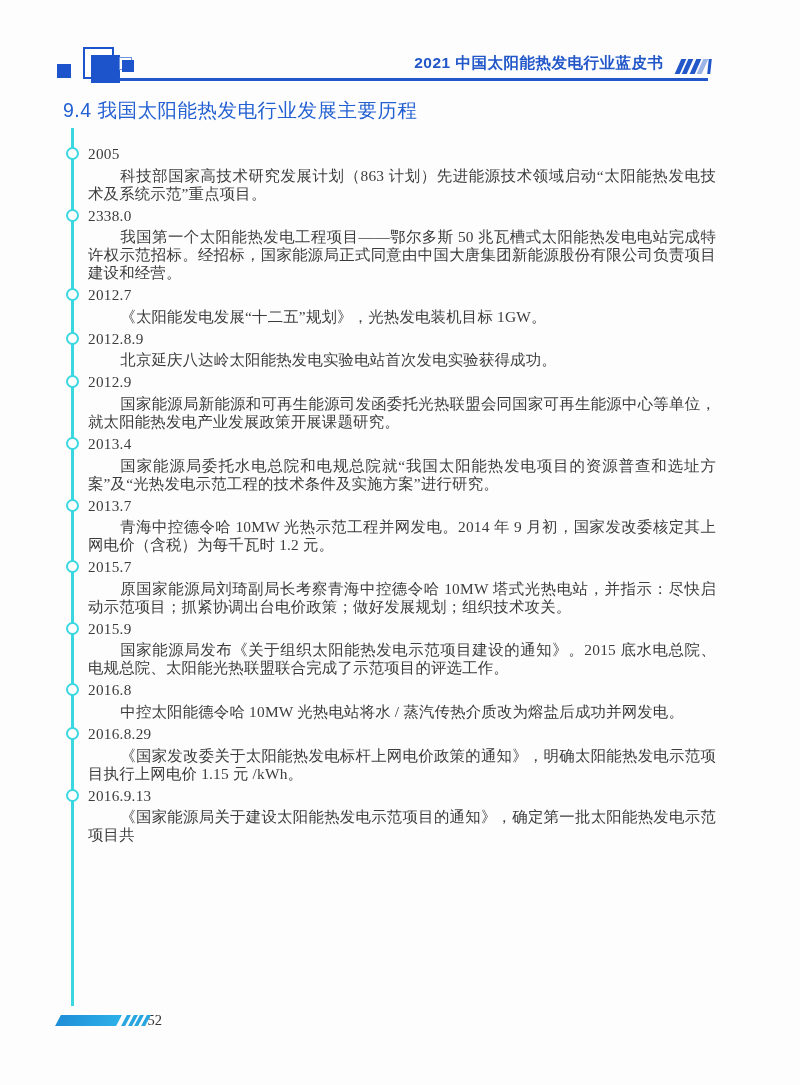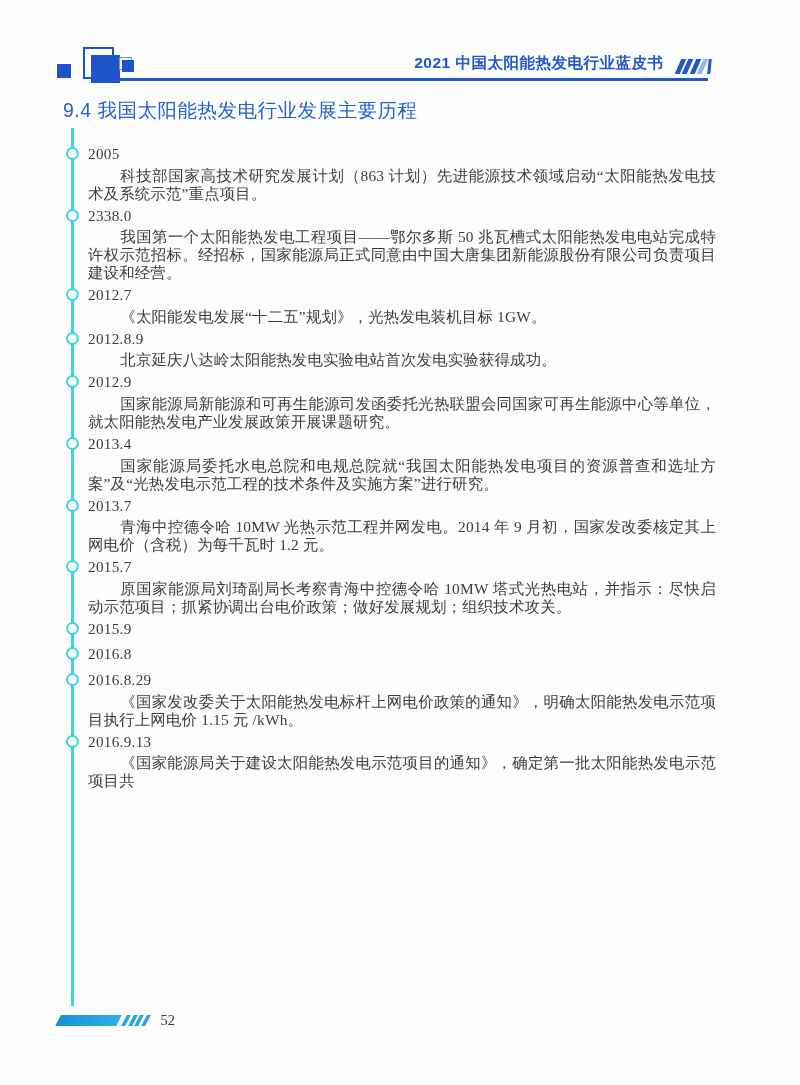--- a/index.html
+++ b/index.html
@@ -70,21 +70,21 @@
 
   
   .footer { position: absolute; top: 1012px; left: 58px; display: flex; align-items: center; }
   .fbar {
     width: 61px; height: 11px;
     background: linear-gradient(90deg, #1e8ed8, #2db0e8);
     transform: skewX(-28deg);
   }
   .fslashes { display: flex; gap: 2.5px; margin-left: 5px; }
   .fslashes i { display: block; width: 4px; height: 11px; background: #29a6e0; transform: skewX(-28deg); }
-  .page-number { margin-left: 13px; font-size: 14.5px; color: #333333; }
+  .page-number { font-size: 14.5px; color: #333333; }
 </style>
 </head>
 <body>
 
 <div class="page">
 
   <div class="logo">
     <span class="sq1"></span>
     <span class="sq2"></span>
     <span class="sq3"></span>
@@ -155,25 +155,27 @@
 
     <div class="entry">
       <span class="node"></span>
       <div class="tl-date">2015.7</div>
       <p class="tl-text">原国家能源局刘琦副局长考察青海中控德令哈 10MW 塔式光热电站，并指示：尽快启动示范项目；抓紧协调出台电价政策；做好发展规划；组织技术攻关。</p>
     </div>
 
     <div class="entry">
       <span class="node"></span>
       <div class="tl-date">2015.9</div>
+      <p class="tl-text">国家能源局发布《关于组织太阳能热发电示范项目建设的通知》。2015 底水电总院、电规总院、太阳能光热联盟联合完成了示范项目的评选工作。</p>
     </div>
 
     <div class="entry">
       <span class="node"></span>
       <div class="tl-date">2016.8</div>
+      <p class="tl-text">中控太阳能德令哈 10MW 光热电站将水 / 蒸汽传热介质改为熔盐后成功并网发电。</p>
     </div>
 
     <div class="entry">
       <span class="node"></span>
       <div class="tl-date">2016.8.29</div>
       <p class="tl-text">《国家发改委关于太阳能热发电标杆上网电价政策的通知》，明确太阳能热发电示范项目执行上网电价 1.15 元 /kWh。</p>
     </div>
 
     <div class="entry">
       <span class="node"></span>

